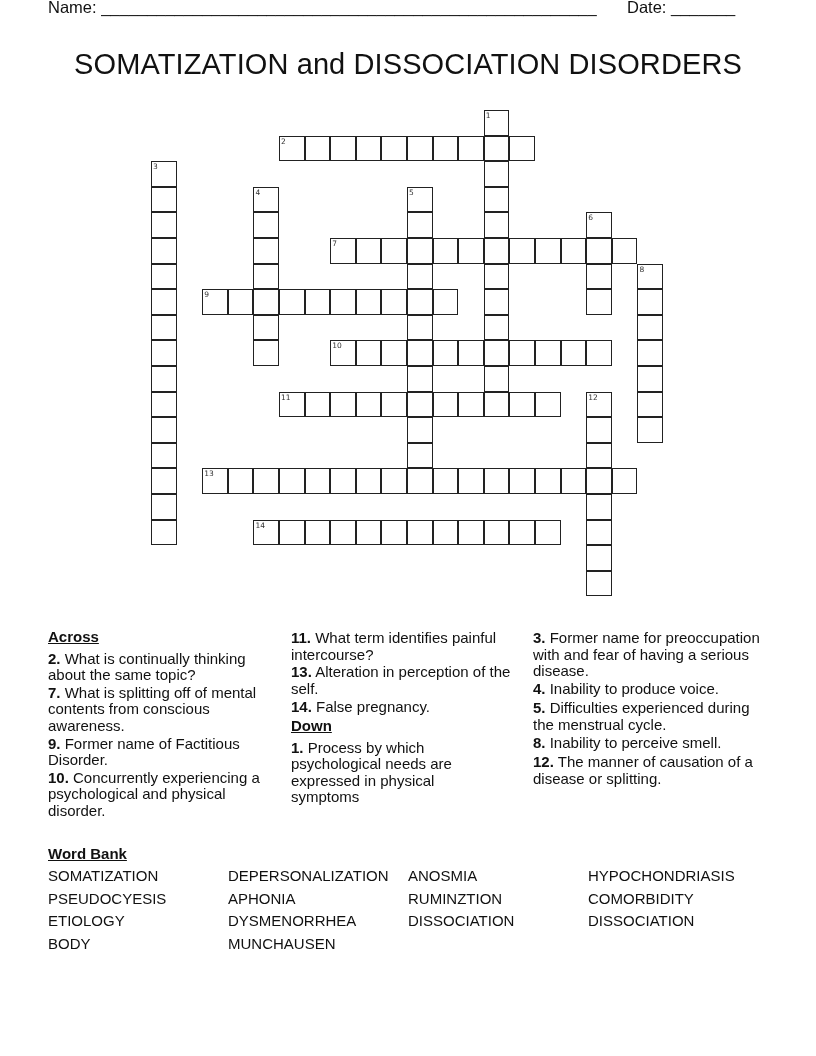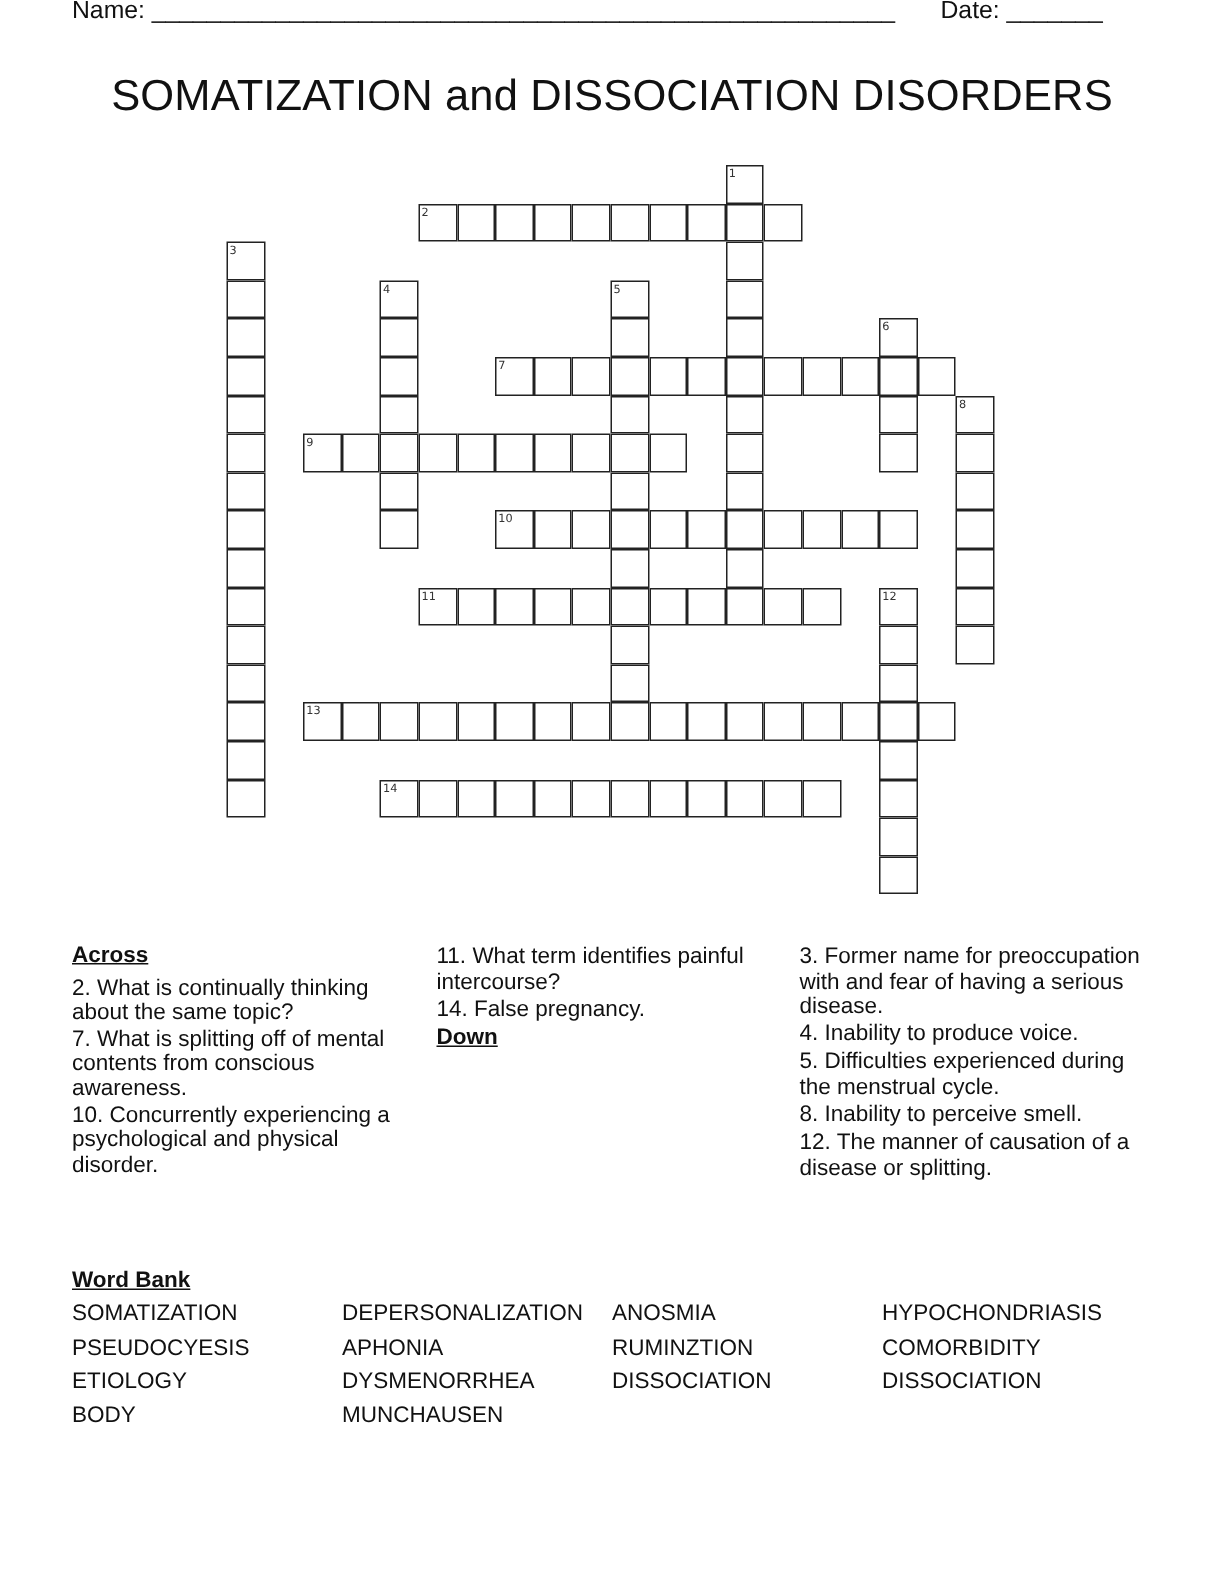--- a/index.html
+++ b/index.html
@@ -7,21 +7,21 @@
   .header-line { position:absolute; top:-2px; font-size:16.5px; color:#111; }
   #name-field { left:48px; }
   #date-field { left:627px; }
   .title { position:absolute; top:48px; left:0; width:816px; text-align:center; font-size:29px; color:#111; letter-spacing:0.1px; }
   #grid { position:absolute; left:151px; top:110px; width:520px; height:490px; }
   .cell { position:absolute; width:25.6px; height:25.6px; box-sizing:border-box; border:1.3px solid #222; background:#fff; }
   .cell .num { position:absolute; left:1px; top:0px; font-size:7.5px; color:#333; line-height:9px; font-family:"DejaVu Sans", sans-serif; }
   .clues { position:absolute; top:629px; font-size:15px; line-height:16.6px; }
   .clue-col { position:absolute; width:236px; }
   .clue { margin:0 0 1px 0; }
-  .clue b { font-weight:normal; }
+  .clue b { font-weight:bold; }
   .heading { font-weight:bold; text-decoration:underline; margin-bottom:5px; }
   .wb-title { position:absolute; top:845px; left:48px; font-size:15px; font-weight:bold; text-decoration:underline; }
   .wb { position:absolute; font-size:15px; }
 </style>
 </head>
 <body>
 
 <div id="name-field" class="header-line">Name: ______________________________________________________</div>
 <div id="date-field" class="header-line">Date: _______</div>
 
@@ -192,26 +192,29 @@
     <div class="cell" style="left: 332.8px; top: 409.6px;"></div>
     <div class="cell" style="left: 358.4px; top: 409.6px;"></div>
     <div class="cell" style="left: 384px; top: 409.6px;"></div>
   </div>
 
 <div class="clues">
   <div class="clue-col" style="left:48px;">
     <div class="heading">Across</div>
     <div class="clue"><b>2.</b><span> What is continually thinking about the same topic?</span></div>
     <div class="clue"><b>7.</b><span> What is splitting off of mental contents from conscious awareness.</span></div>
+    <div class="clue"><b>9.</b><span> Former name of Factitious Disorder.</span></div>
     <div class="clue"><b>10.</b><span> Concurrently experiencing a psychological and physical disorder.</span></div>
   </div>
   <div class="clue-col" style="left:291px; top:1px; width:230px;">
     <div class="clue"><b>11.</b><span> What term identifies painful intercourse?</span></div>
+    <div class="clue"><b>13.</b><span> Alteration in perception of the self.</span></div>
     <div class="clue" style="margin-top:2px;"><b>14.</b><span> False pregnancy.</span></div>
     <div class="heading" style="margin-top:2px;">Down</div>
+    <div class="clue" style="width:190px;"><b>1.</b><span> Process by which psychological needs are expressed in physical symptoms</span></div>
   </div>
   <div class="clue-col" style="left:533px; top:1px; width:235px;">
     <div class="clue"><b>3.</b><span> Former name for preoccupation with and fear of having a serious disease.</span></div>
     <div class="clue"><b>4.</b><span> Inability to produce voice.</span></div>
     <div class="clue" style="margin-top:3px;"><b>5.</b><span> Difficulties experienced during the menstrual cycle.</span></div>
     <div class="clue"><b>8.</b><span> Inability to perceive smell.</span></div>
     <div class="clue" style="margin-top:3px;"><b>12.</b><span> The manner of causation of a disease or splitting.</span></div>
   </div>
 </div>
 

